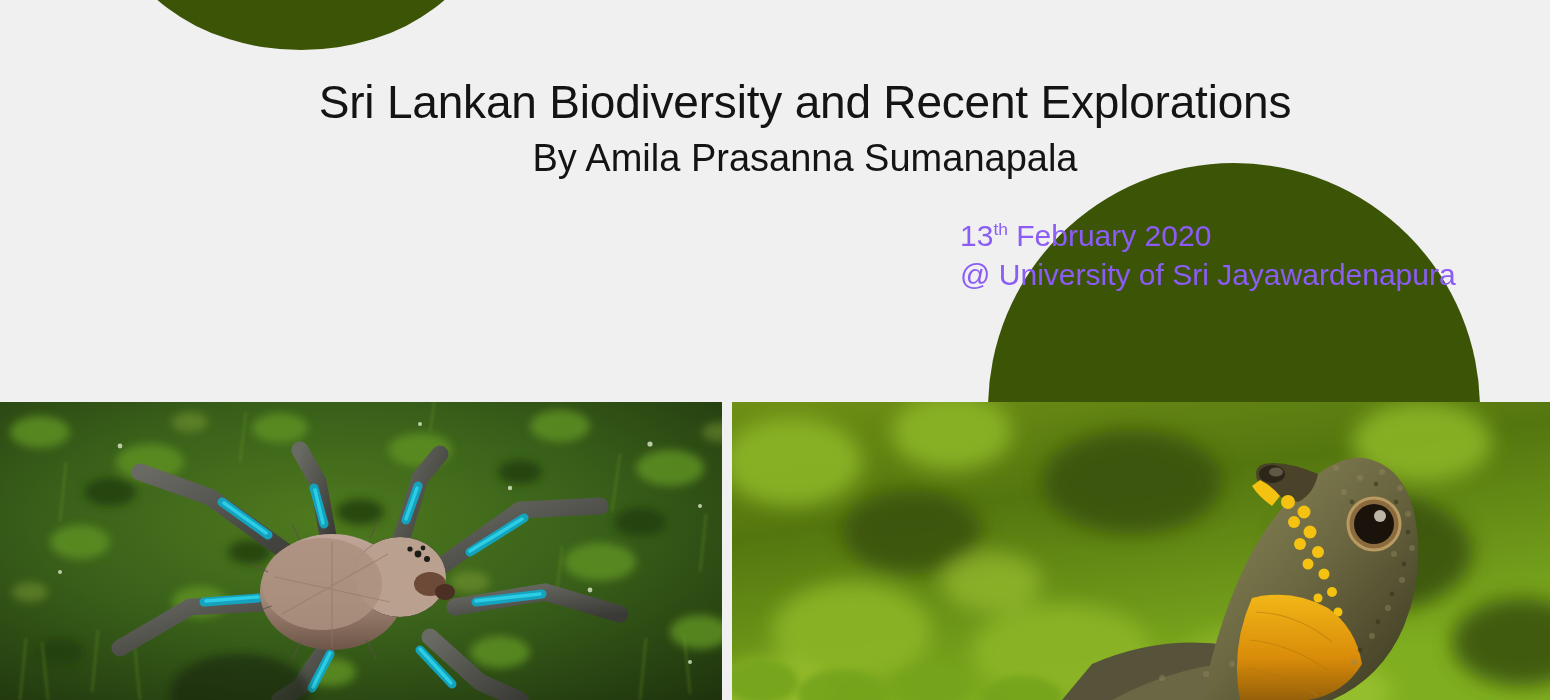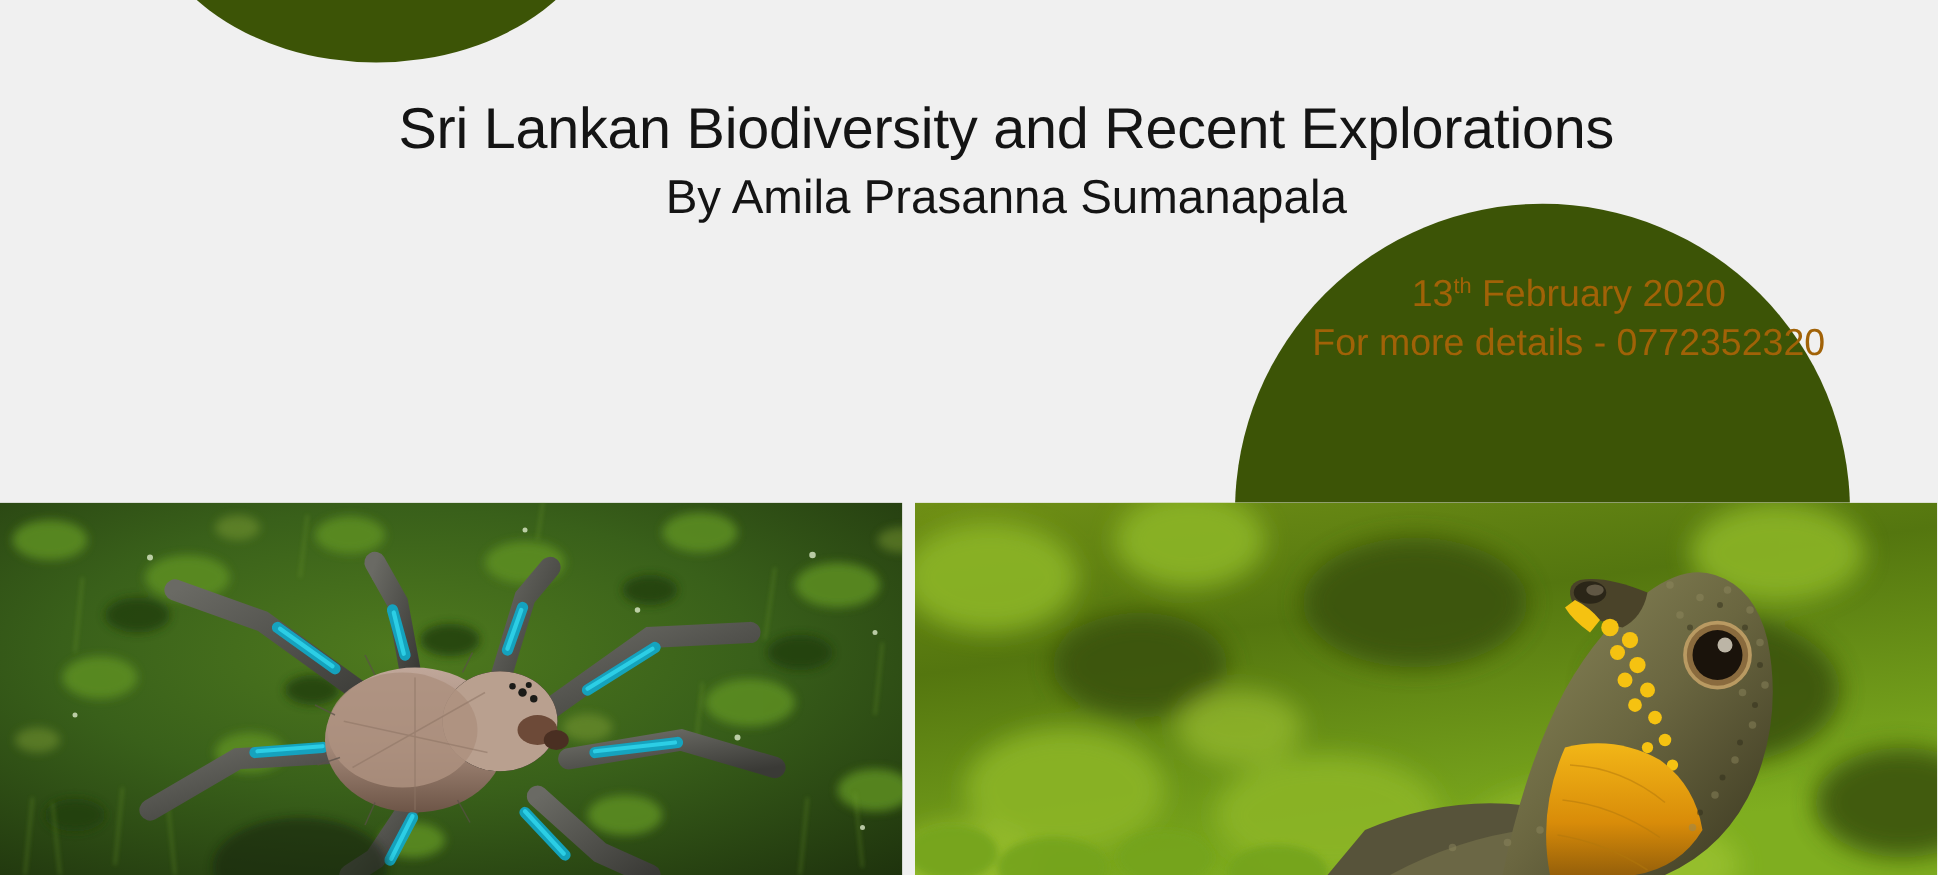--- a/index.html
+++ b/index.html
@@ -71,22 +71,21 @@
     line-height:1.1;
     white-space:nowrap;
   }
 
   
   #details {
     position:absolute;
     left:960px;
     top:216px;
     width:590px;
-    text-align:center;
-    color:#a16207;
+    color:#8b5cf6;
     font-size:30px;
     line-height:39px;
     z-index:6;
     white-space:nowrap;
   }
   #details .line { display:block; }
   #details sup {
     font-size:0.58em;
     vertical-align:super;
     line-height:0;
@@ -120,21 +119,21 @@
     <div id="detail-circle"></div>
   </div>
 
   <div id="headline">
     <div id="title">Sri Lankan Biodiversity and Recent Explorations</div>
     <div id="byline">By Amila Prasanna Sumanapala</div>
   </div>
 
   <div id="details">
     <span class="line"><span>13</span><sup>th</sup><span> February 2020</span></span>
-    <span class="line">For more details - 0772352320</span>
+    <span class="line">@ University of  Sri Jayawardenapura</span>
   </div>
 
   <div id="photos">
 
     <div class="photo" id="photo-spider">
       <svg viewBox="0 0 722 298" preserveAspectRatio="xMidYMid slice" aria-hidden="true">
         <defs>
           <radialGradient id="mossG" cx="45%" cy="40%" r="85%">
             <stop offset="0%" stop-color="#4f7a1e"></stop>
             <stop offset="45%" stop-color="#39601a"></stop>

